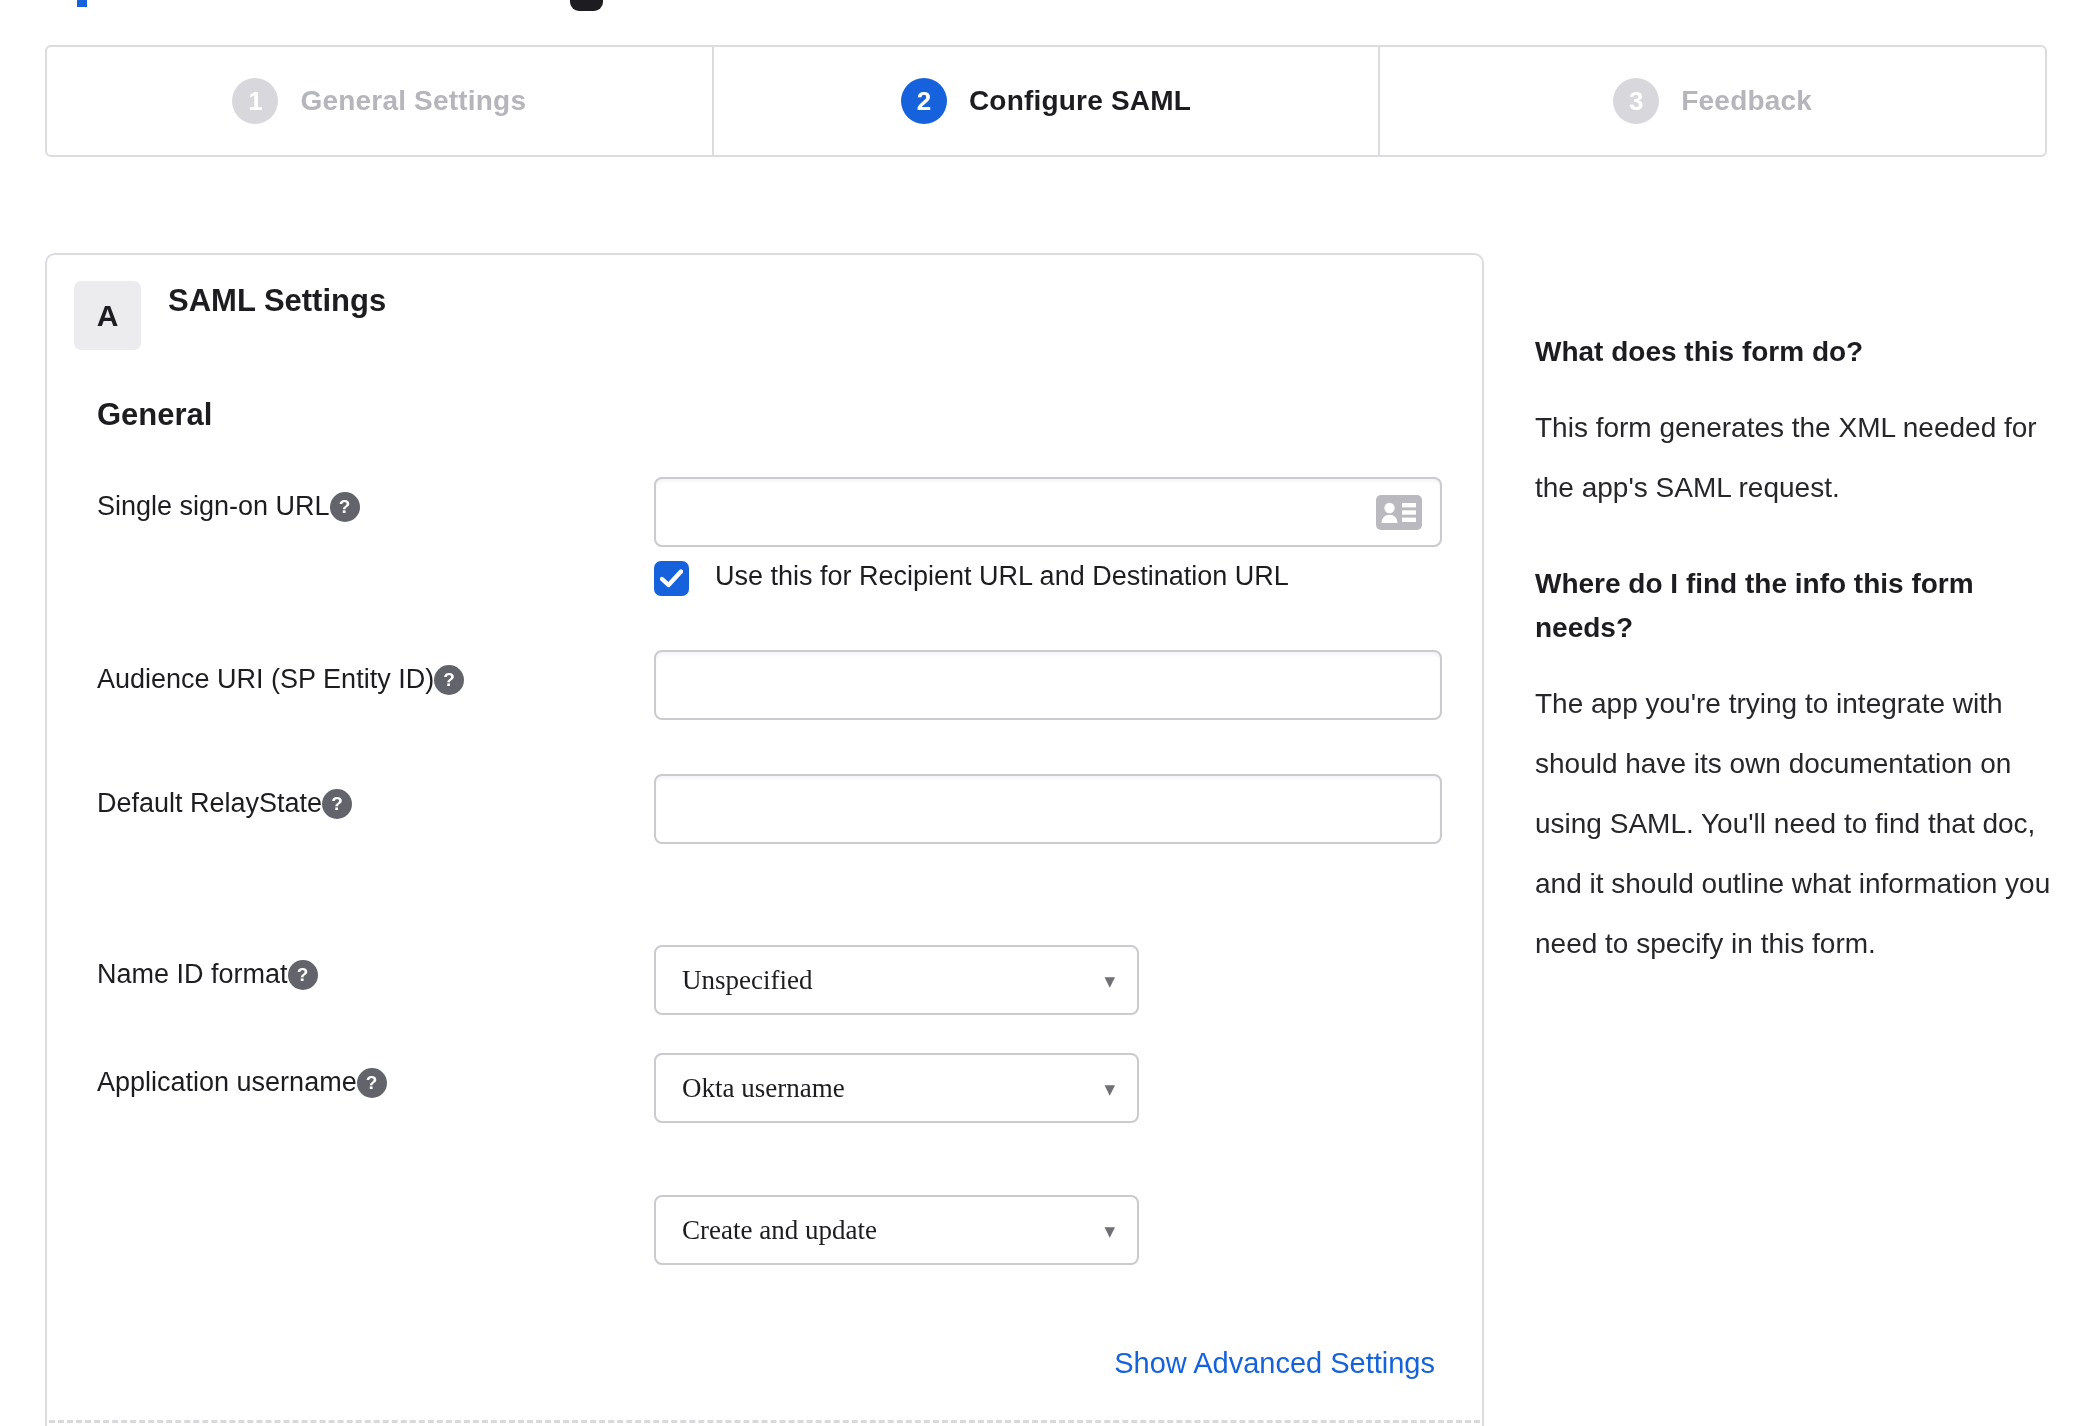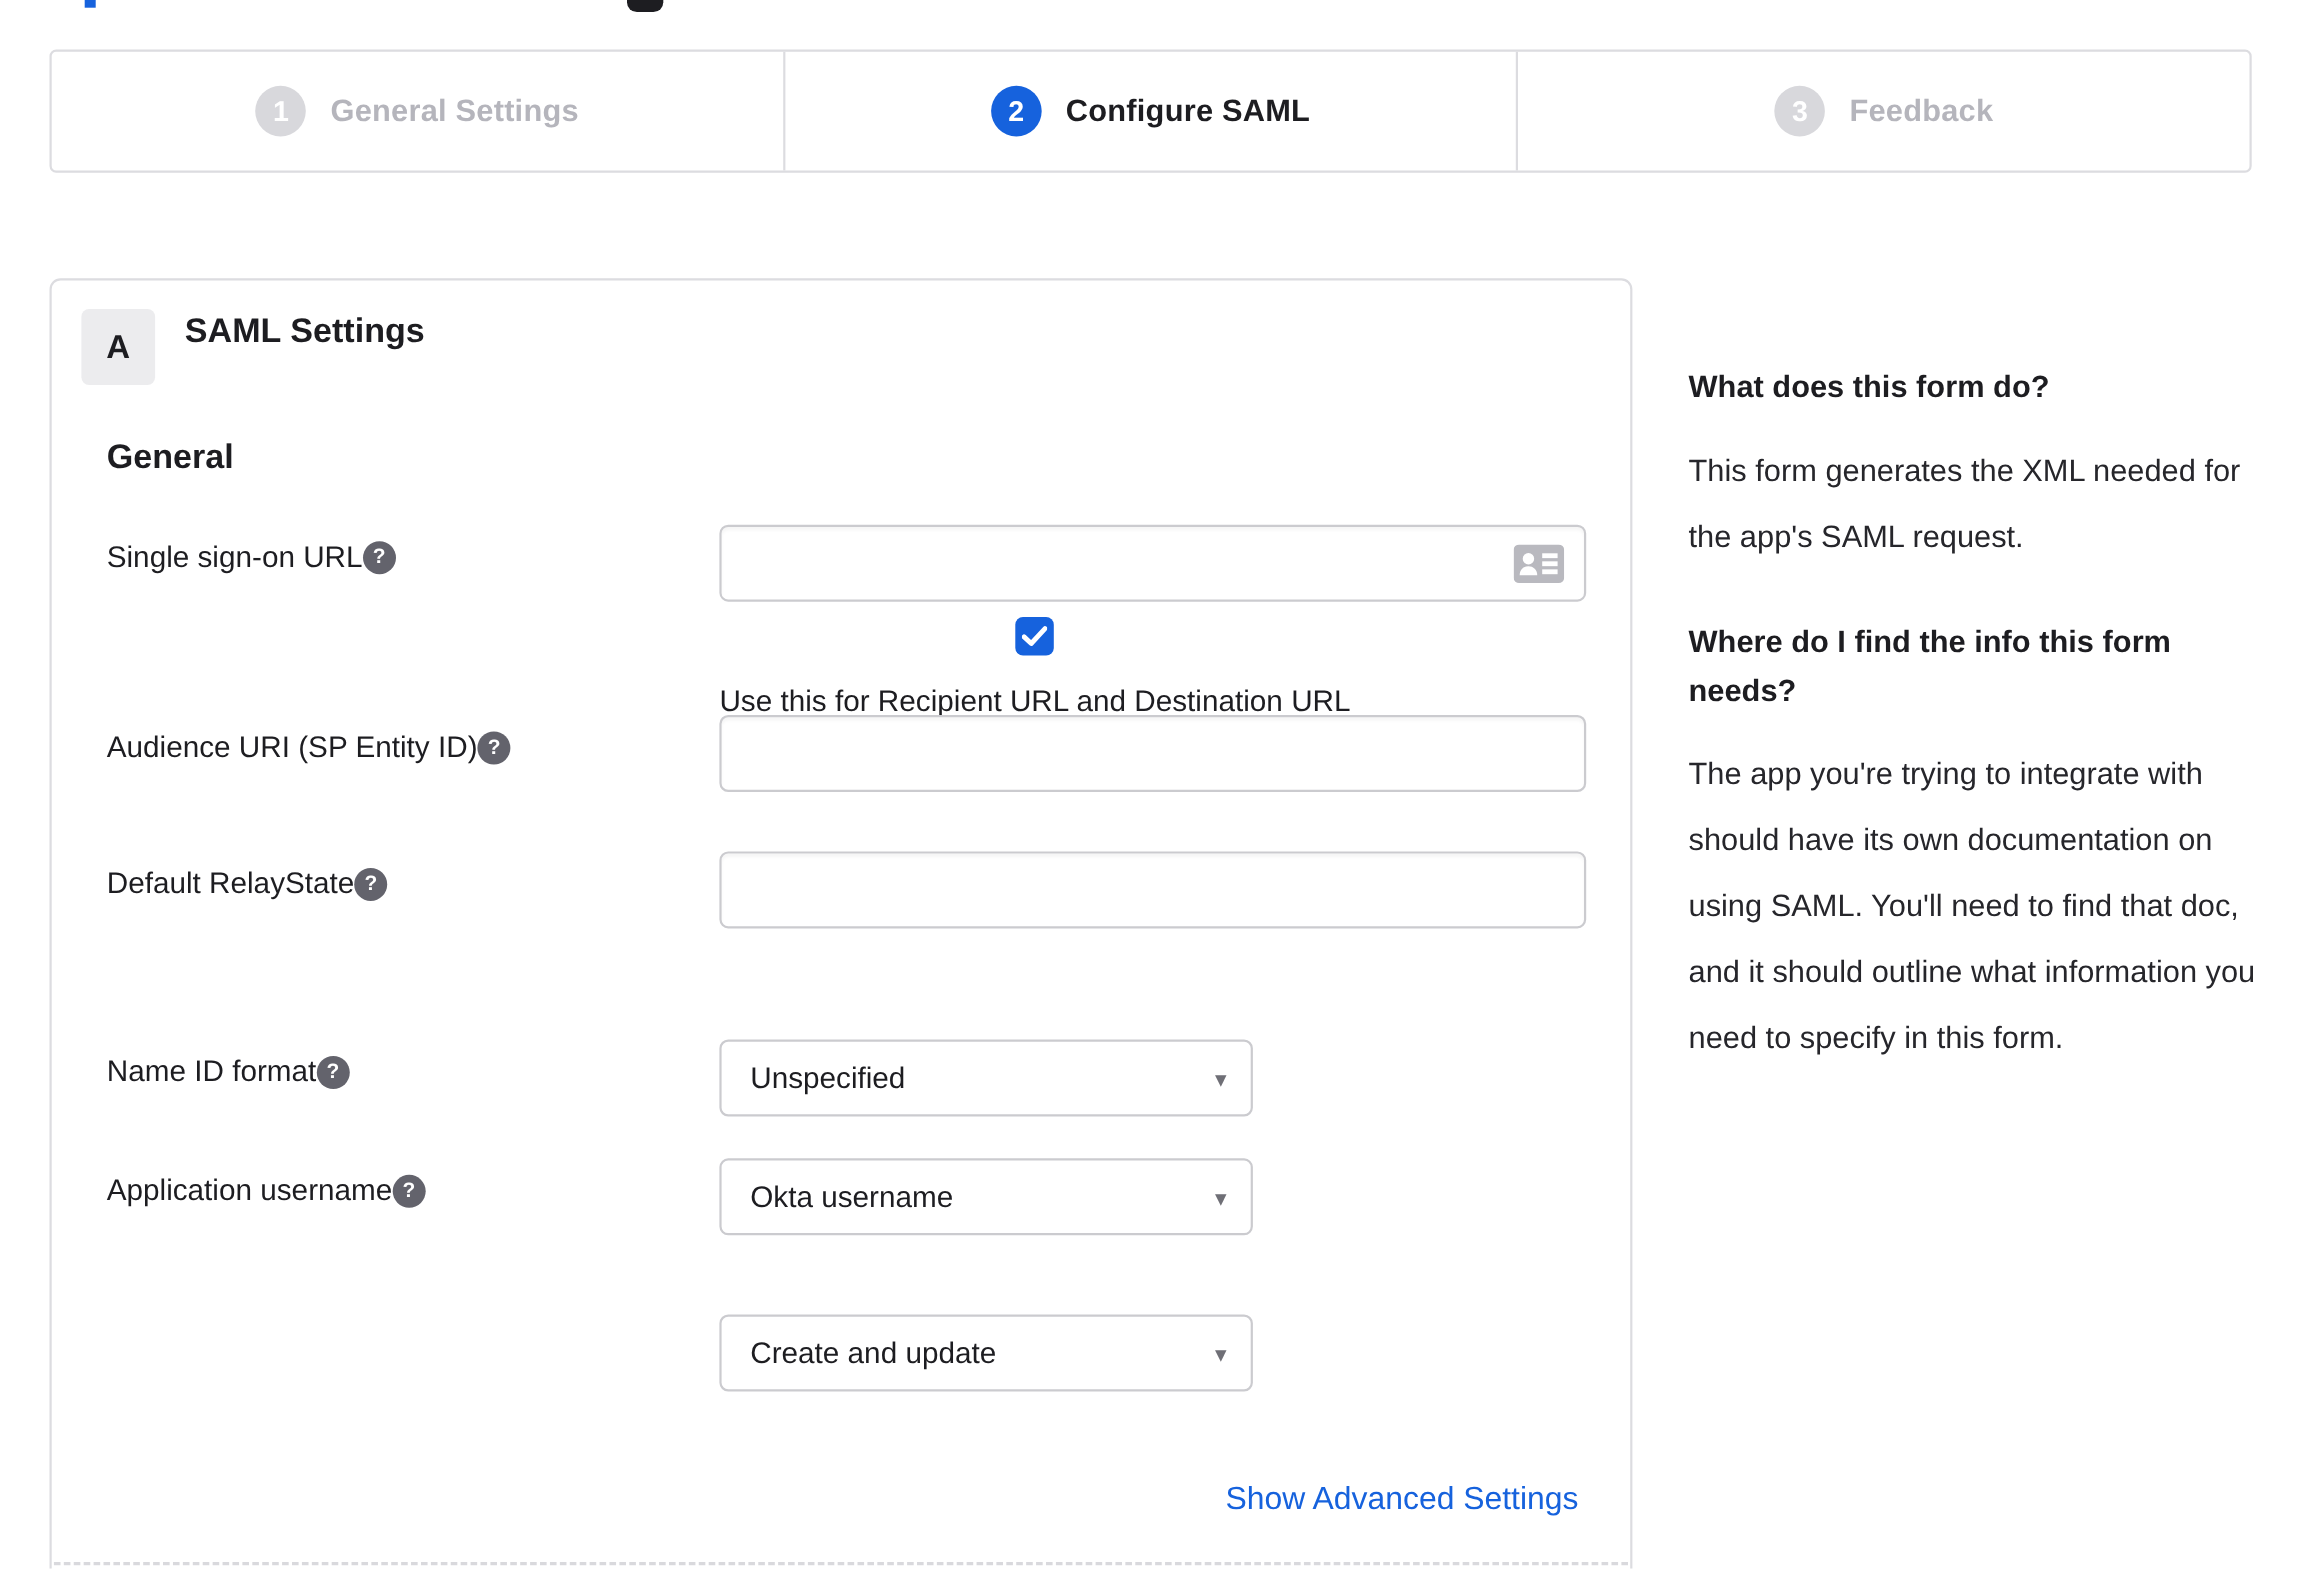--- a/index.html
+++ b/index.html
@@ -71,35 +71,35 @@
     border:2px solid #cbcbcf; border-radius:8px;
     background:#fff; font-size:27px; padding:0 70px 0 24px;
     font-family:"Liberation Sans", sans-serif;
     box-shadow: inset 0 3px 3px rgba(0,0,0,.04);
     outline:none;
   }
   .input-icon { position:absolute; right:20px; top:18px; }
 
   .hint { position:absolute; left:607px; top:84px; font-size:27px; color:#8f8f96; }
 
-  .checkbox-row { position:absolute; left:607px; display:flex; align-items:center; gap:26px;flex-direction:column; }
+  .checkbox-row { position:absolute; left:607px; display:flex; align-items:flex-start; gap:26px; }
   .checkbox {
     width:35px; height:35px; border-radius:7px; background:#1662dd;
     display:flex; align-items:center; justify-content:center; cursor:pointer;
     flex:0 0 auto;
   }
   .checkbox-label { font-size:27px; color:#1d1d21; }
 
   .select {
     position:absolute; left:607px; top:0; width:485px; height:70px;
     border:2px solid #cbcbcf; border-radius:8px; background:#fff;
     display:flex; align-items:center; cursor:pointer;
     padding:0 56px 0 26px;
   }
-  .select-value { font-size:27px; color:#1d1d21; }
+  .select-value { font-size:27px; color:#1d1d21;font-family:Liberation Serif, serif; }
   .caret { position:absolute; right:22px; top:22px; font-size:21px; color:#6f6f76; }
 
   .advanced-link {
     position:absolute; right:47px; top:1092px;
     font-size:29px; color:#1662dd; font-weight:500;
     text-decoration:none; cursor:pointer;
   }
 
   .section-divider {
     position:absolute; left:2px; right:2px; top:1165px;

